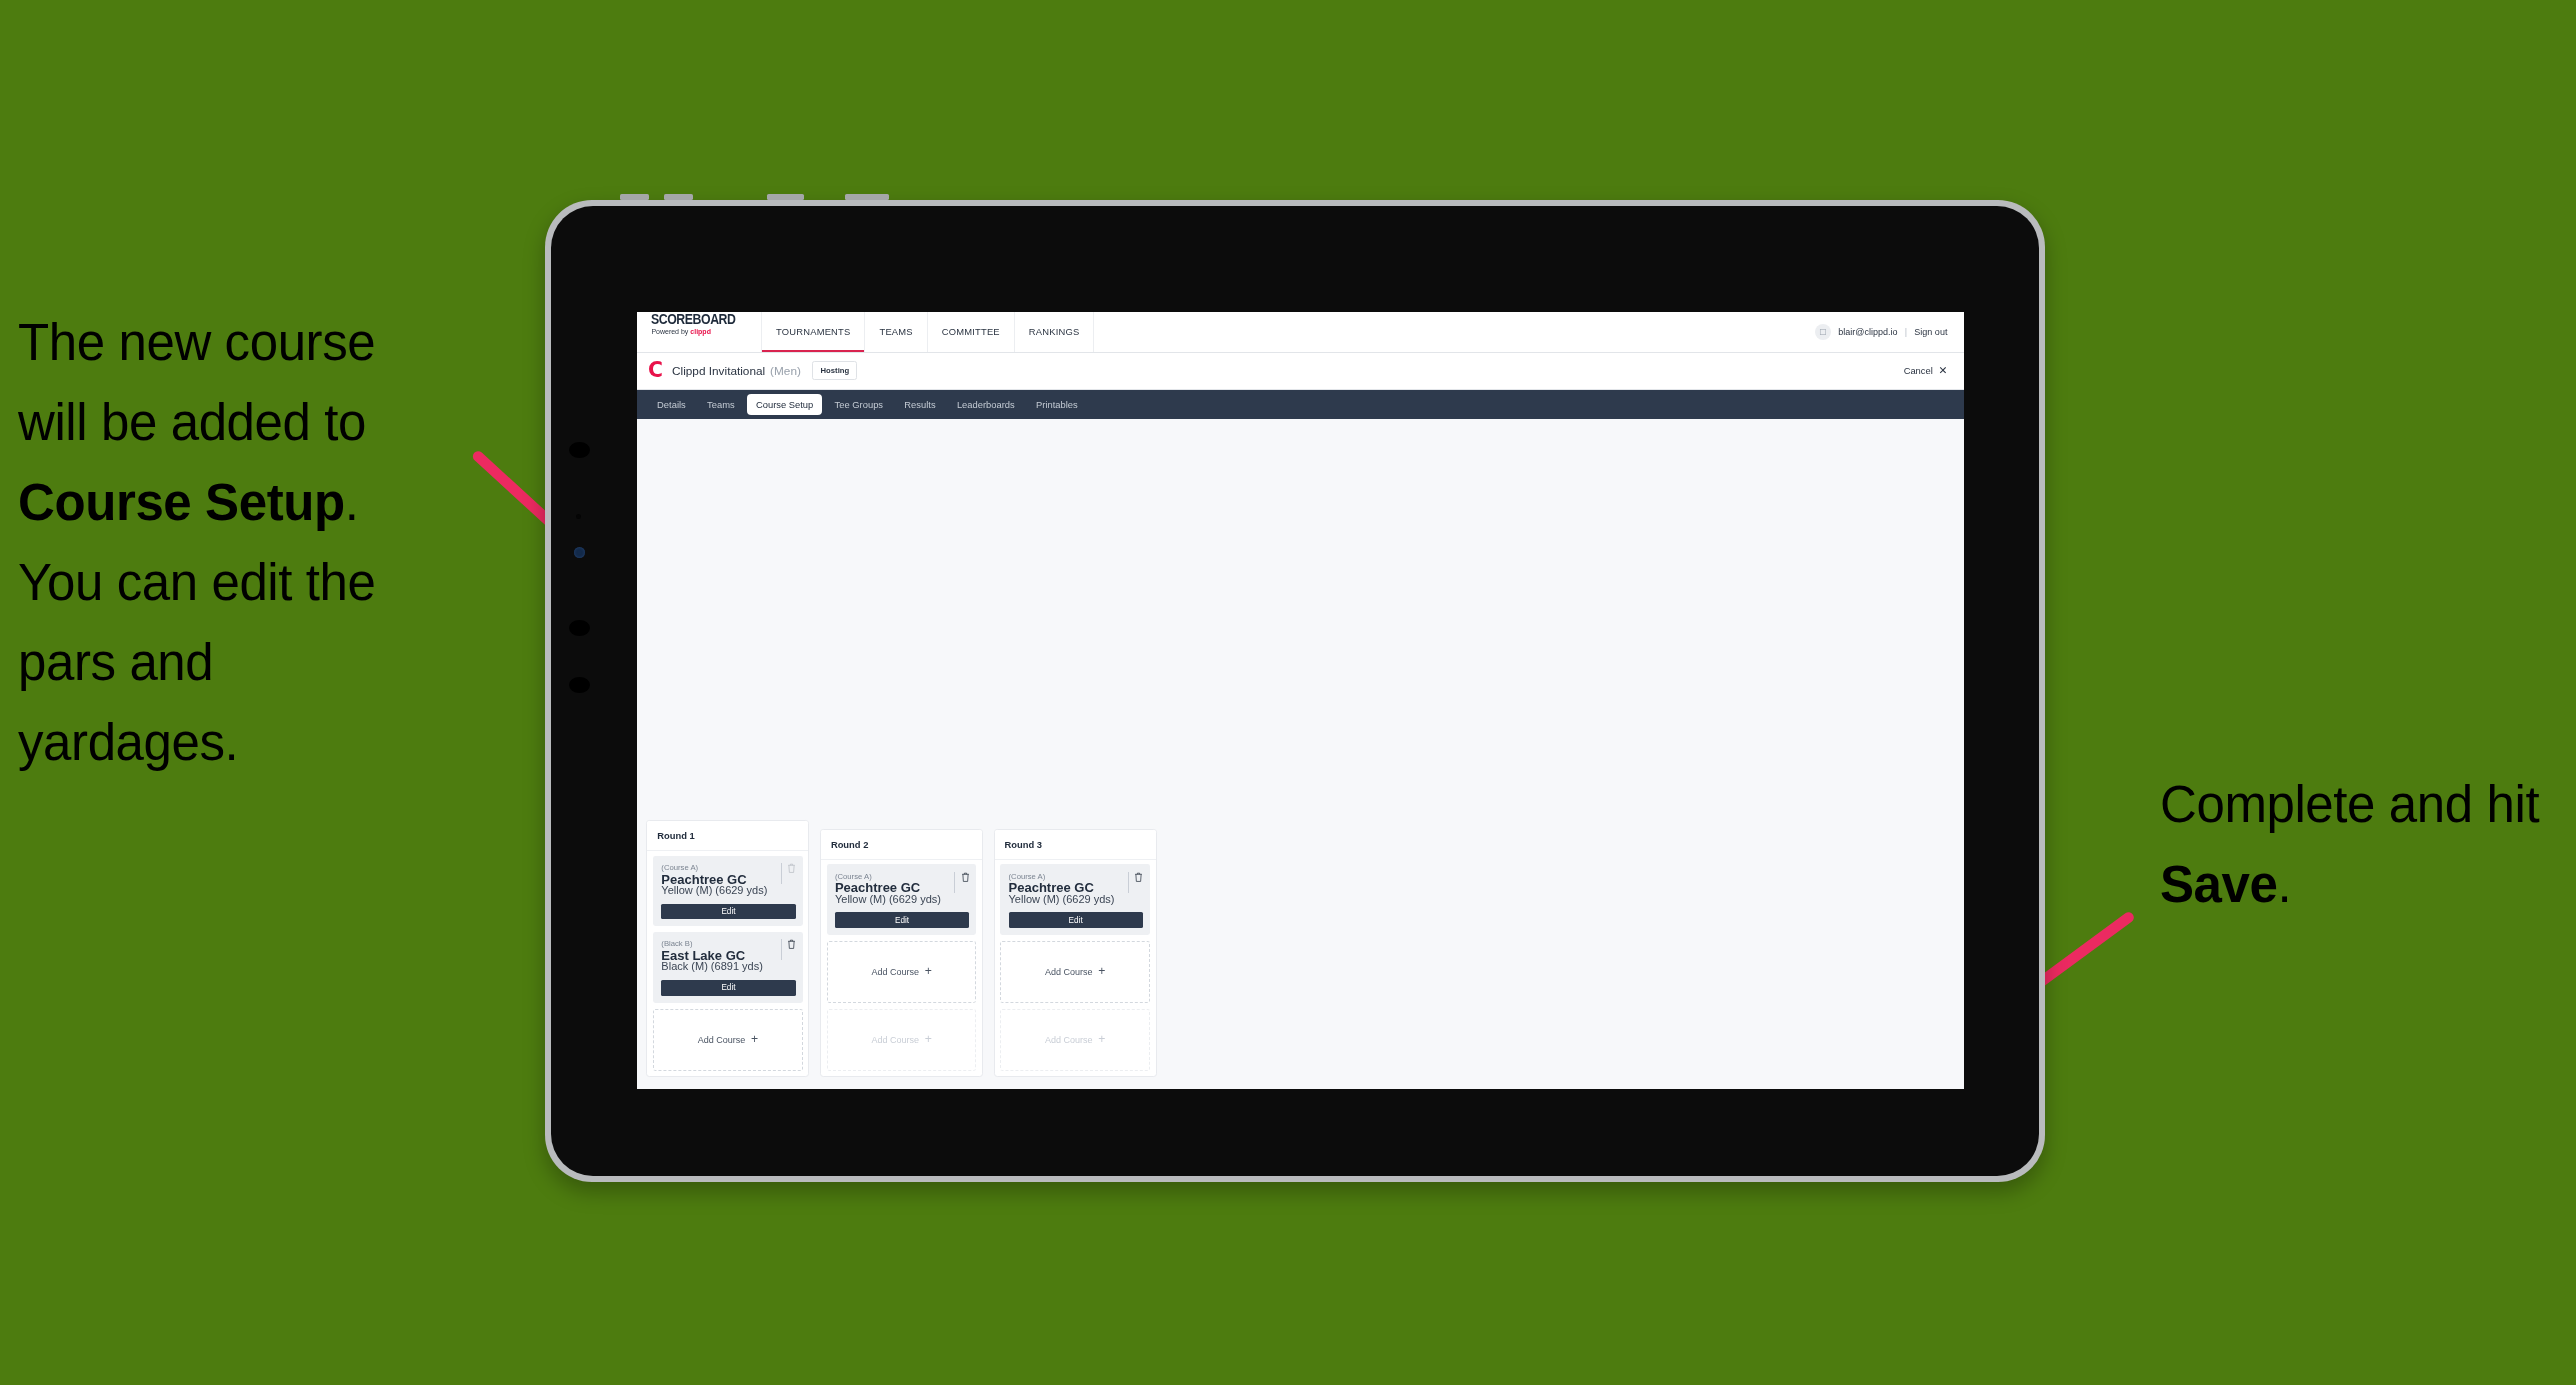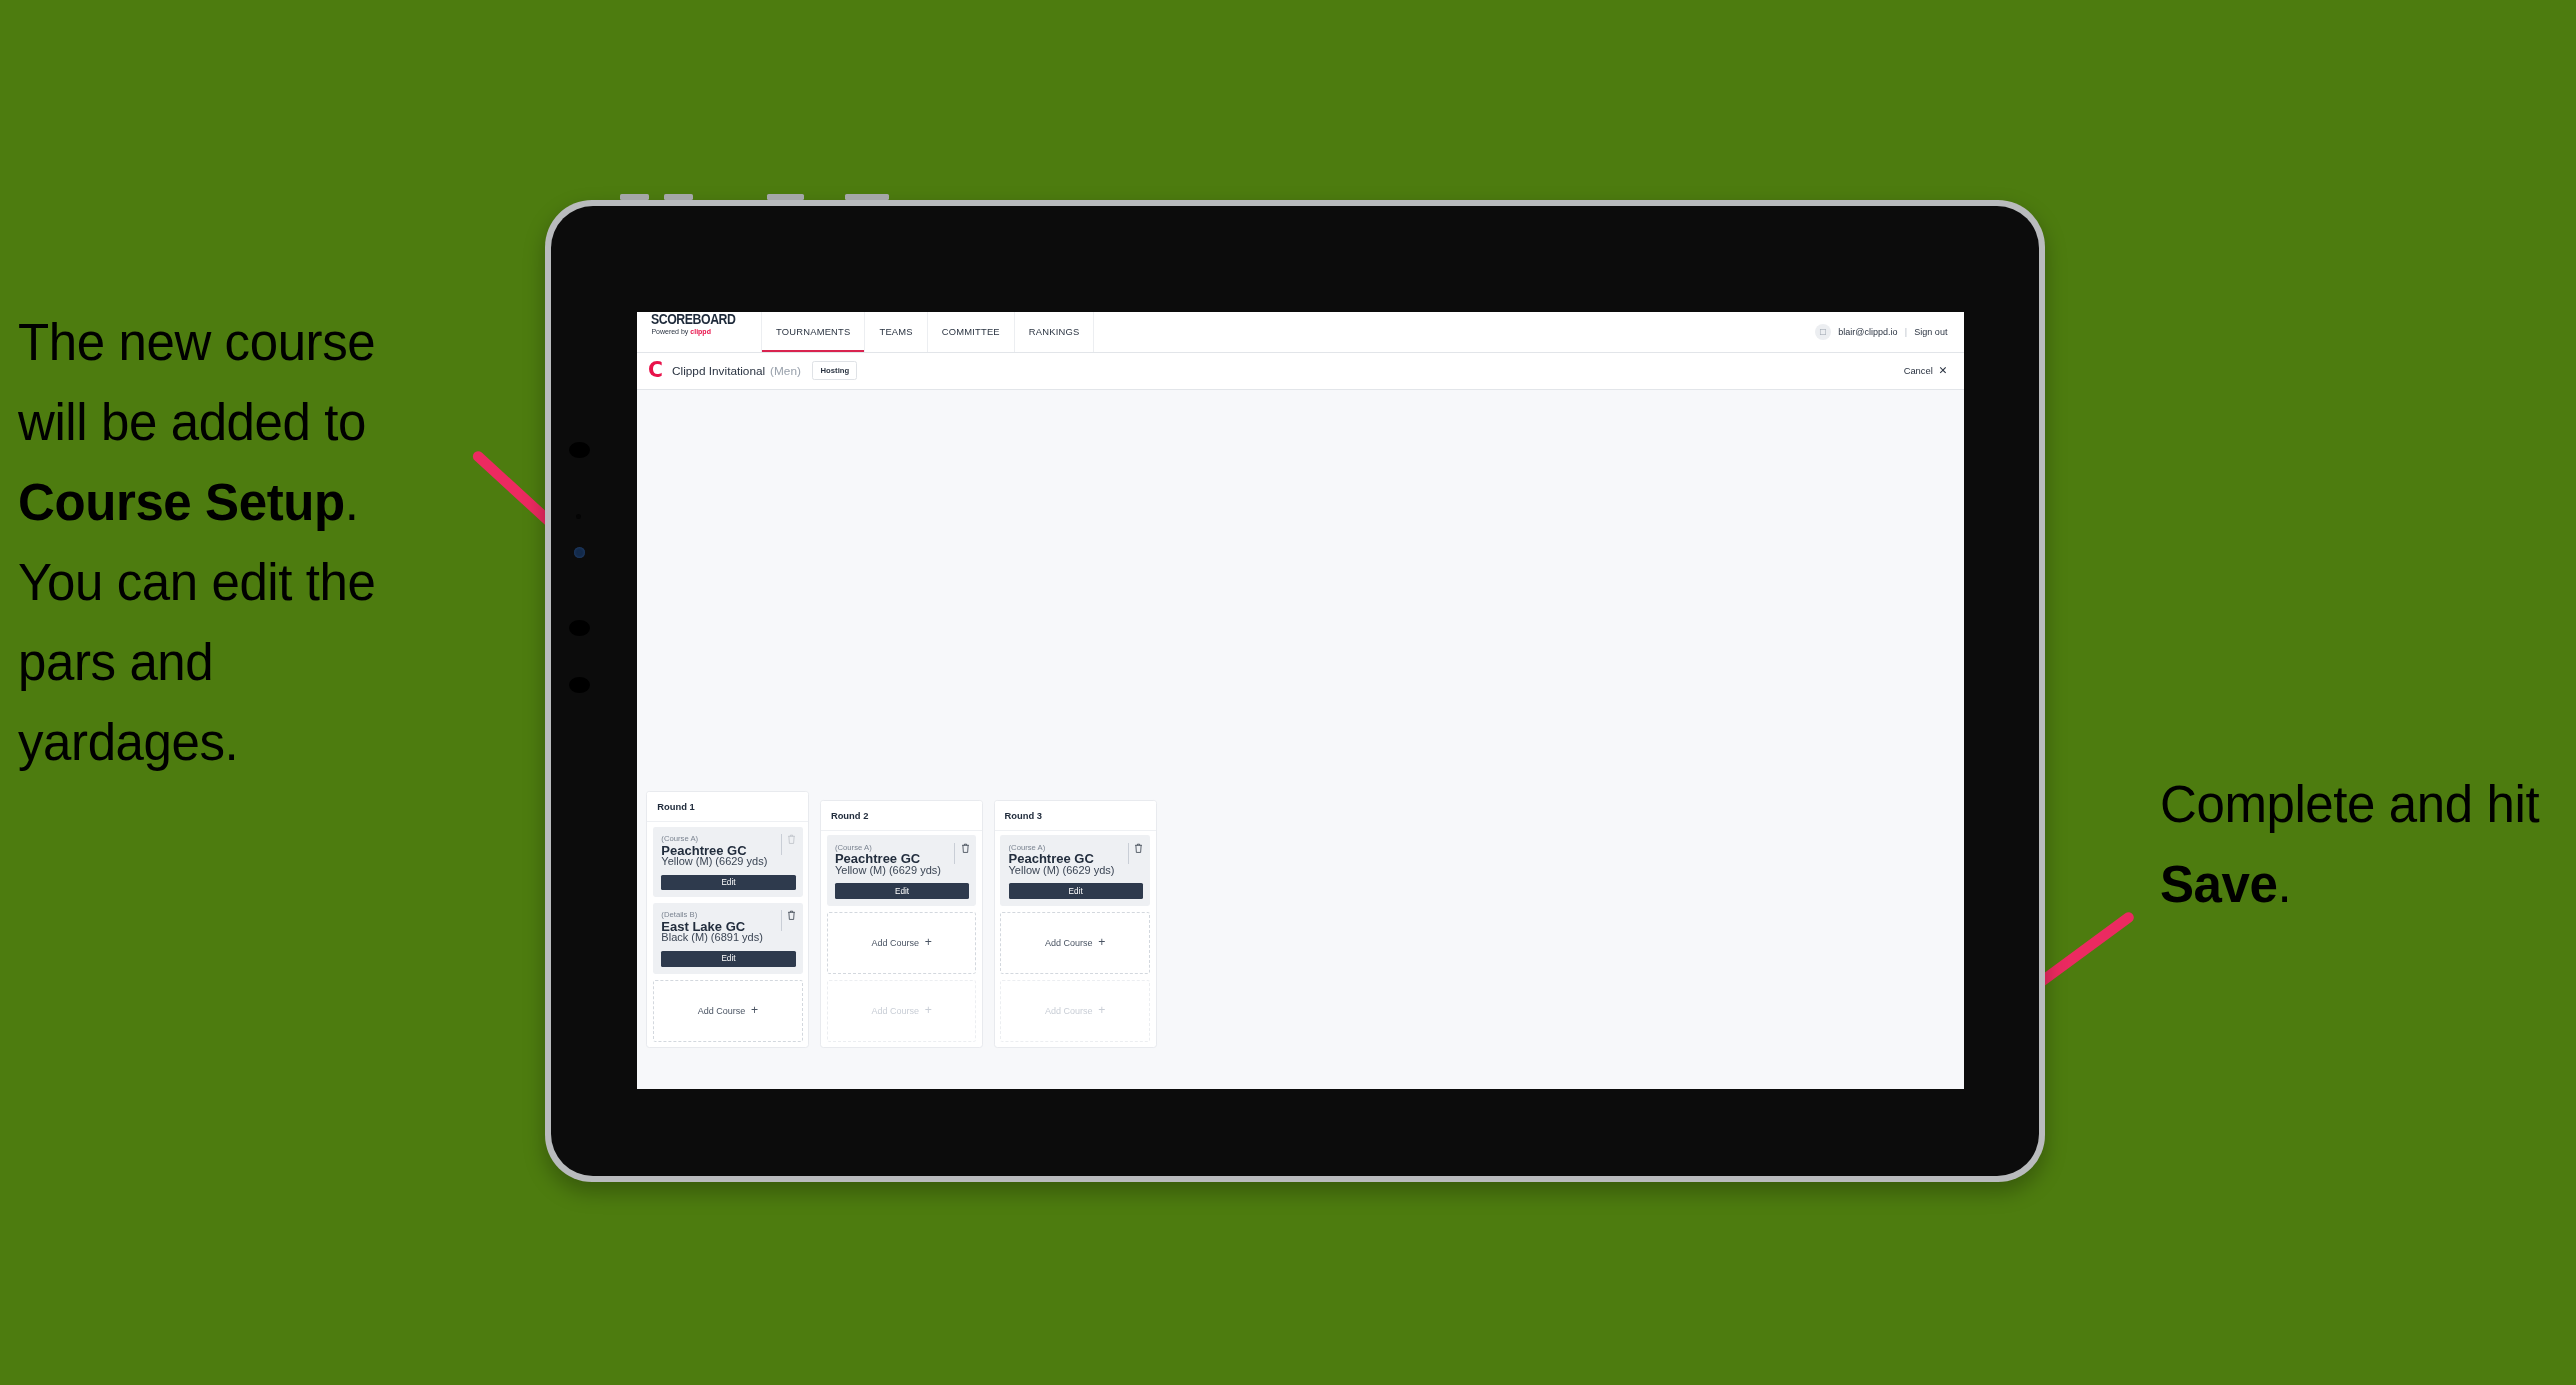--- a/index.html
+++ b/index.html
@@ -320,20 +320,29 @@
           <div class="tourney-name">Clippd Invitational</div>
           <div class="tourney-gender">(Men)</div>
           <div class="hosting-badge">Hosting</div>
           <div class="bar-spacer"></div>
           <div class="cancel-btn">
             <span>Cancel</span>
             <span class="cancel-x">✕</span>
           </div>
         </div>
 
+        <div id="tabbar">
+          <div class="tab"><span>Details</span></div>
+          <div class="tab"><span>Teams</span></div>
+          <div class="tab active"><span>Course Setup</span></div>
+          <div class="tab"><span>Tee Groups</span></div>
+          <div class="tab"><span>Results</span></div>
+          <div class="tab"><span>Leaderboards</span></div>
+          <div class="tab"><span>Printables</span></div>
+        </div>
 
         <div id="content">
 
           <div class="round-col">
             <div class="round-head">Round 1</div>
             <div class="round-body">
 
               <div class="course-card">
                 <div class="course-label">(Course A)</div>
                 <div class="course-name">Peachtree GC</div>
@@ -341,21 +350,21 @@
                 <div class="card-actions">
                   <div class="card-divider"></div>
                   <svg class="trash-icon faded" viewBox="0 0 24 28">
                       <path d="M3 6h18M9 6V3h6v3M5 6l1.3 19h11.4L19 6" fill="none" stroke="#4a5463" stroke-width="2"></path>
                     </svg>
                 </div>
                 <div class="edit-btn">Edit</div>
               </div>
 
               <div class="course-card">
-                <div class="course-label">(Details B)</div>
+                <div class="course-label">(Black B)</div>
                 <div class="course-name">East Lake GC</div>
                 <div class="course-tee">Black (M) (6891 yds)</div>
                 <div class="card-actions">
                   <div class="card-divider"></div>
                   <svg class="trash-icon" viewBox="0 0 24 28">
                       <path d="M3 6h18M9 6V3h6v3M5 6l1.3 19h11.4L19 6" fill="none" stroke="#2b3442" stroke-width="2"></path>
                     </svg>
                 </div>
                 <div class="edit-btn">Edit</div>
               </div>

